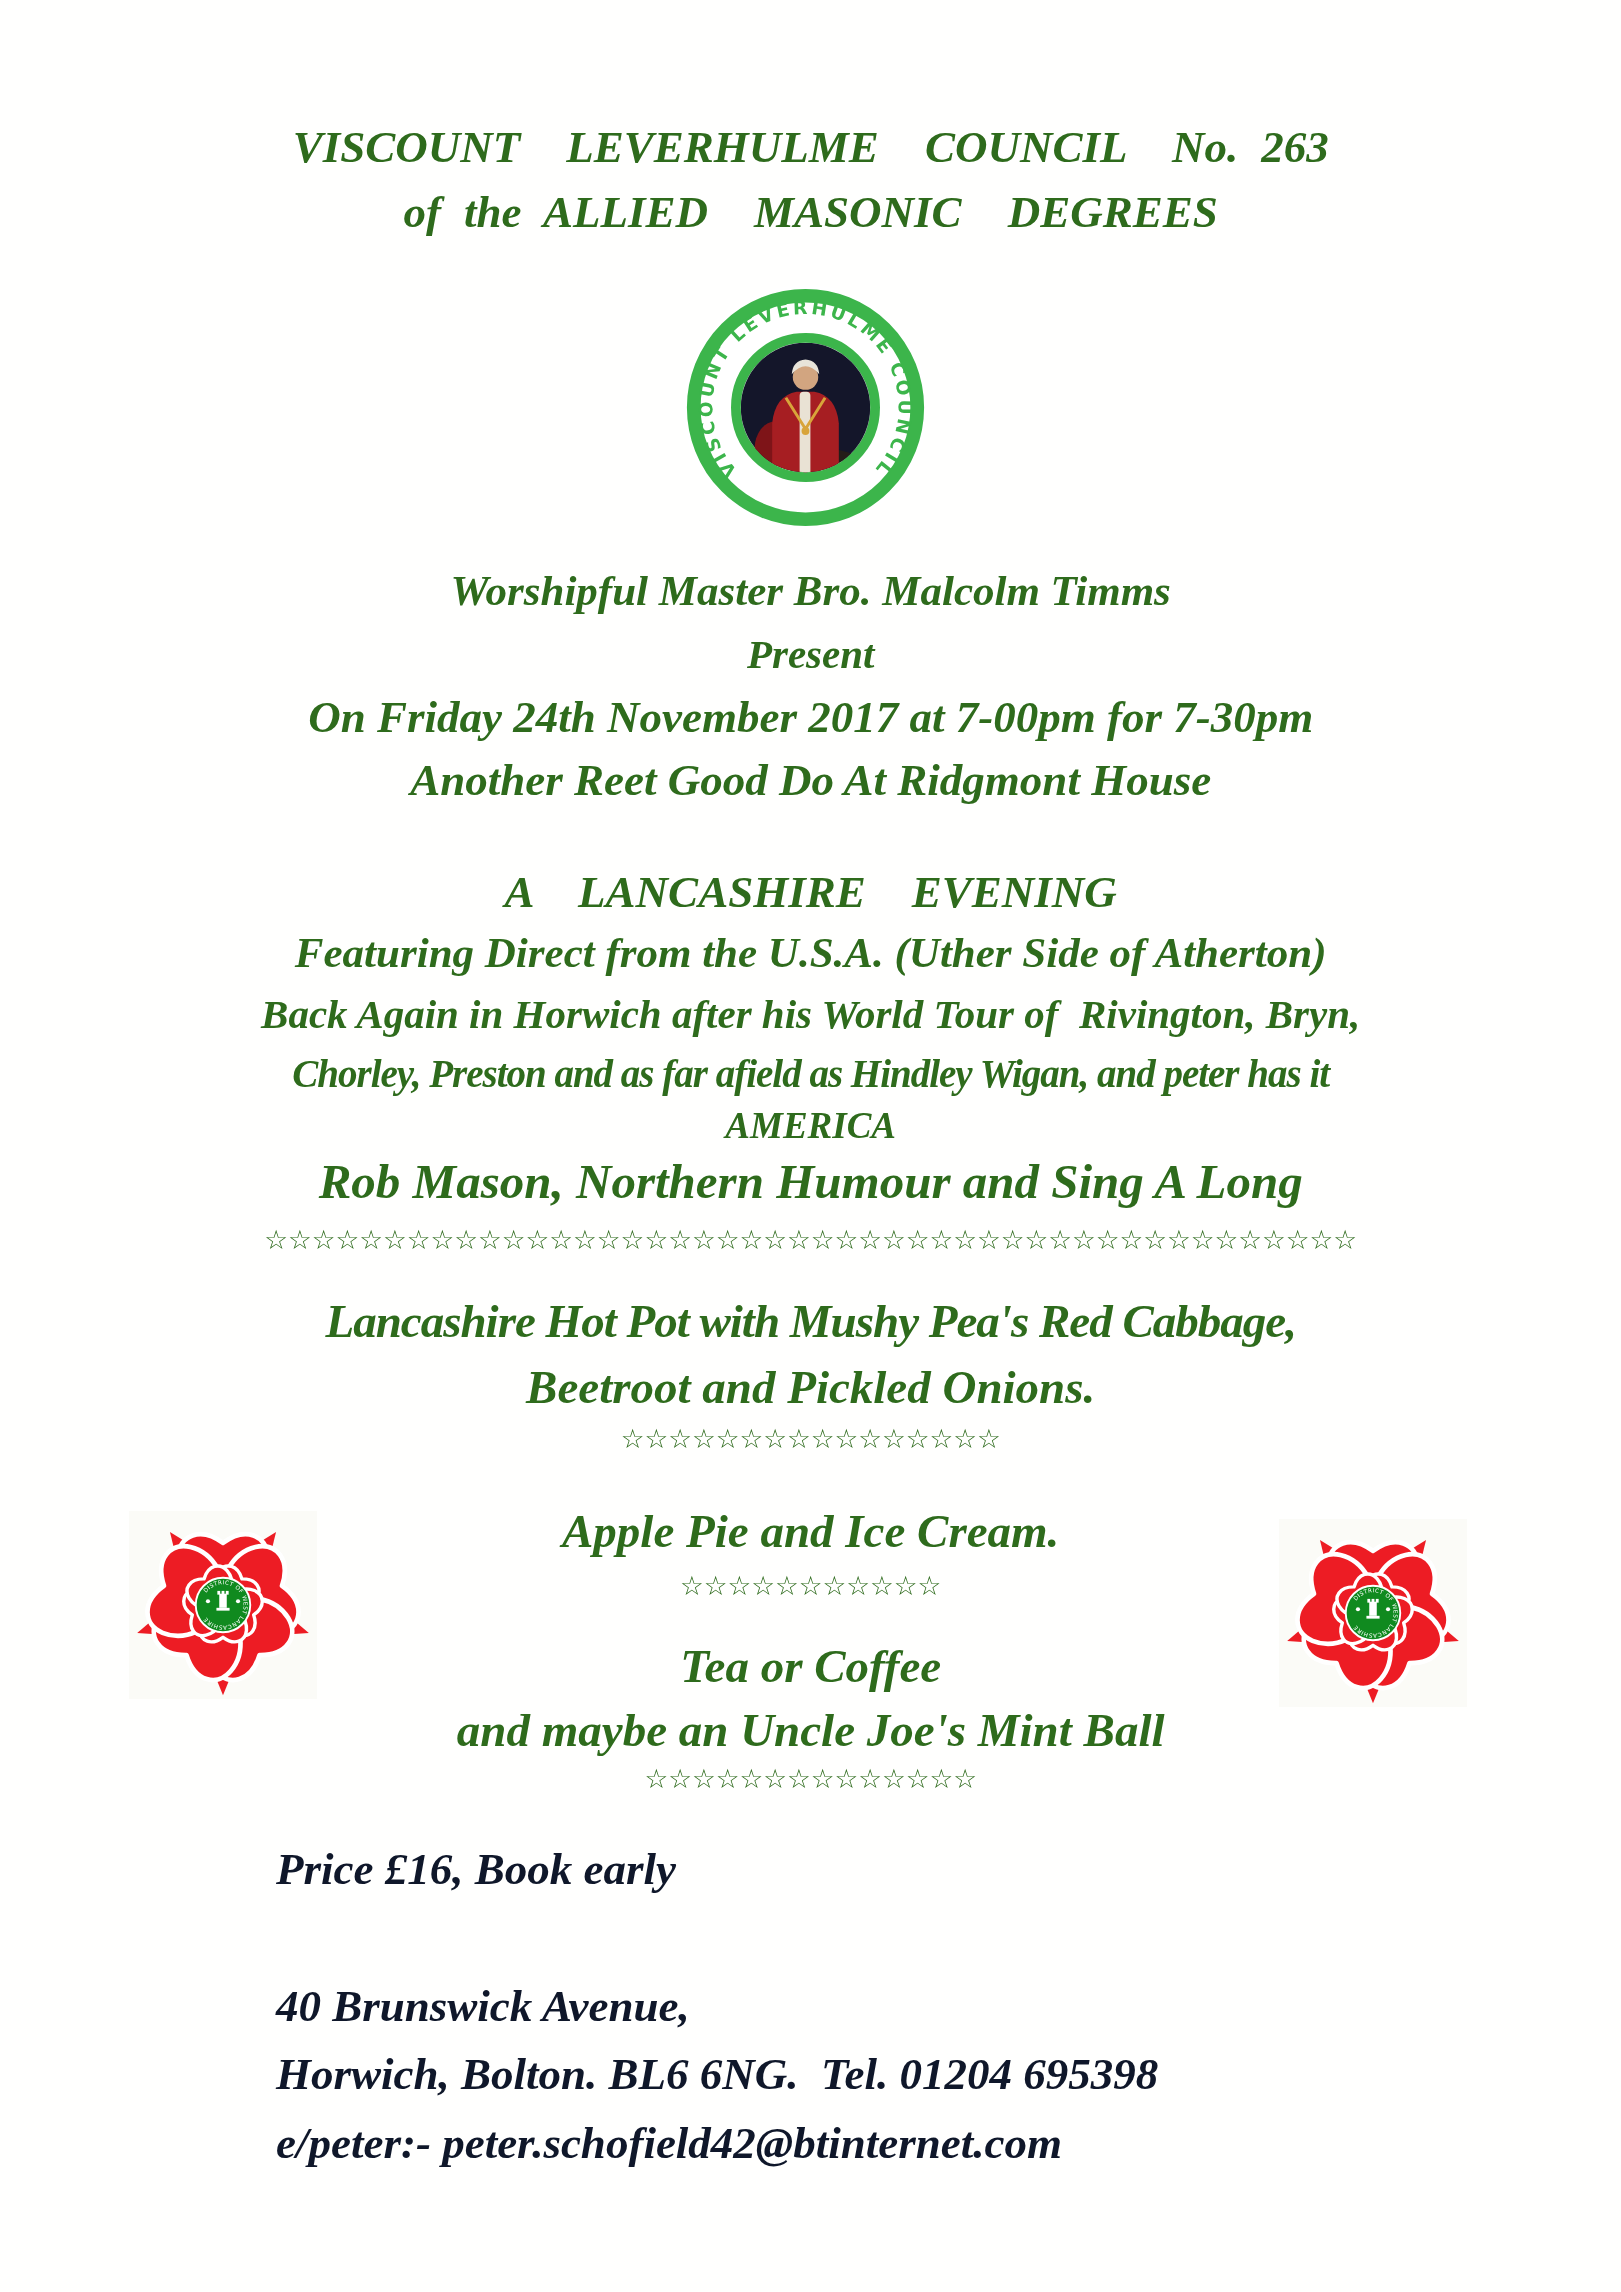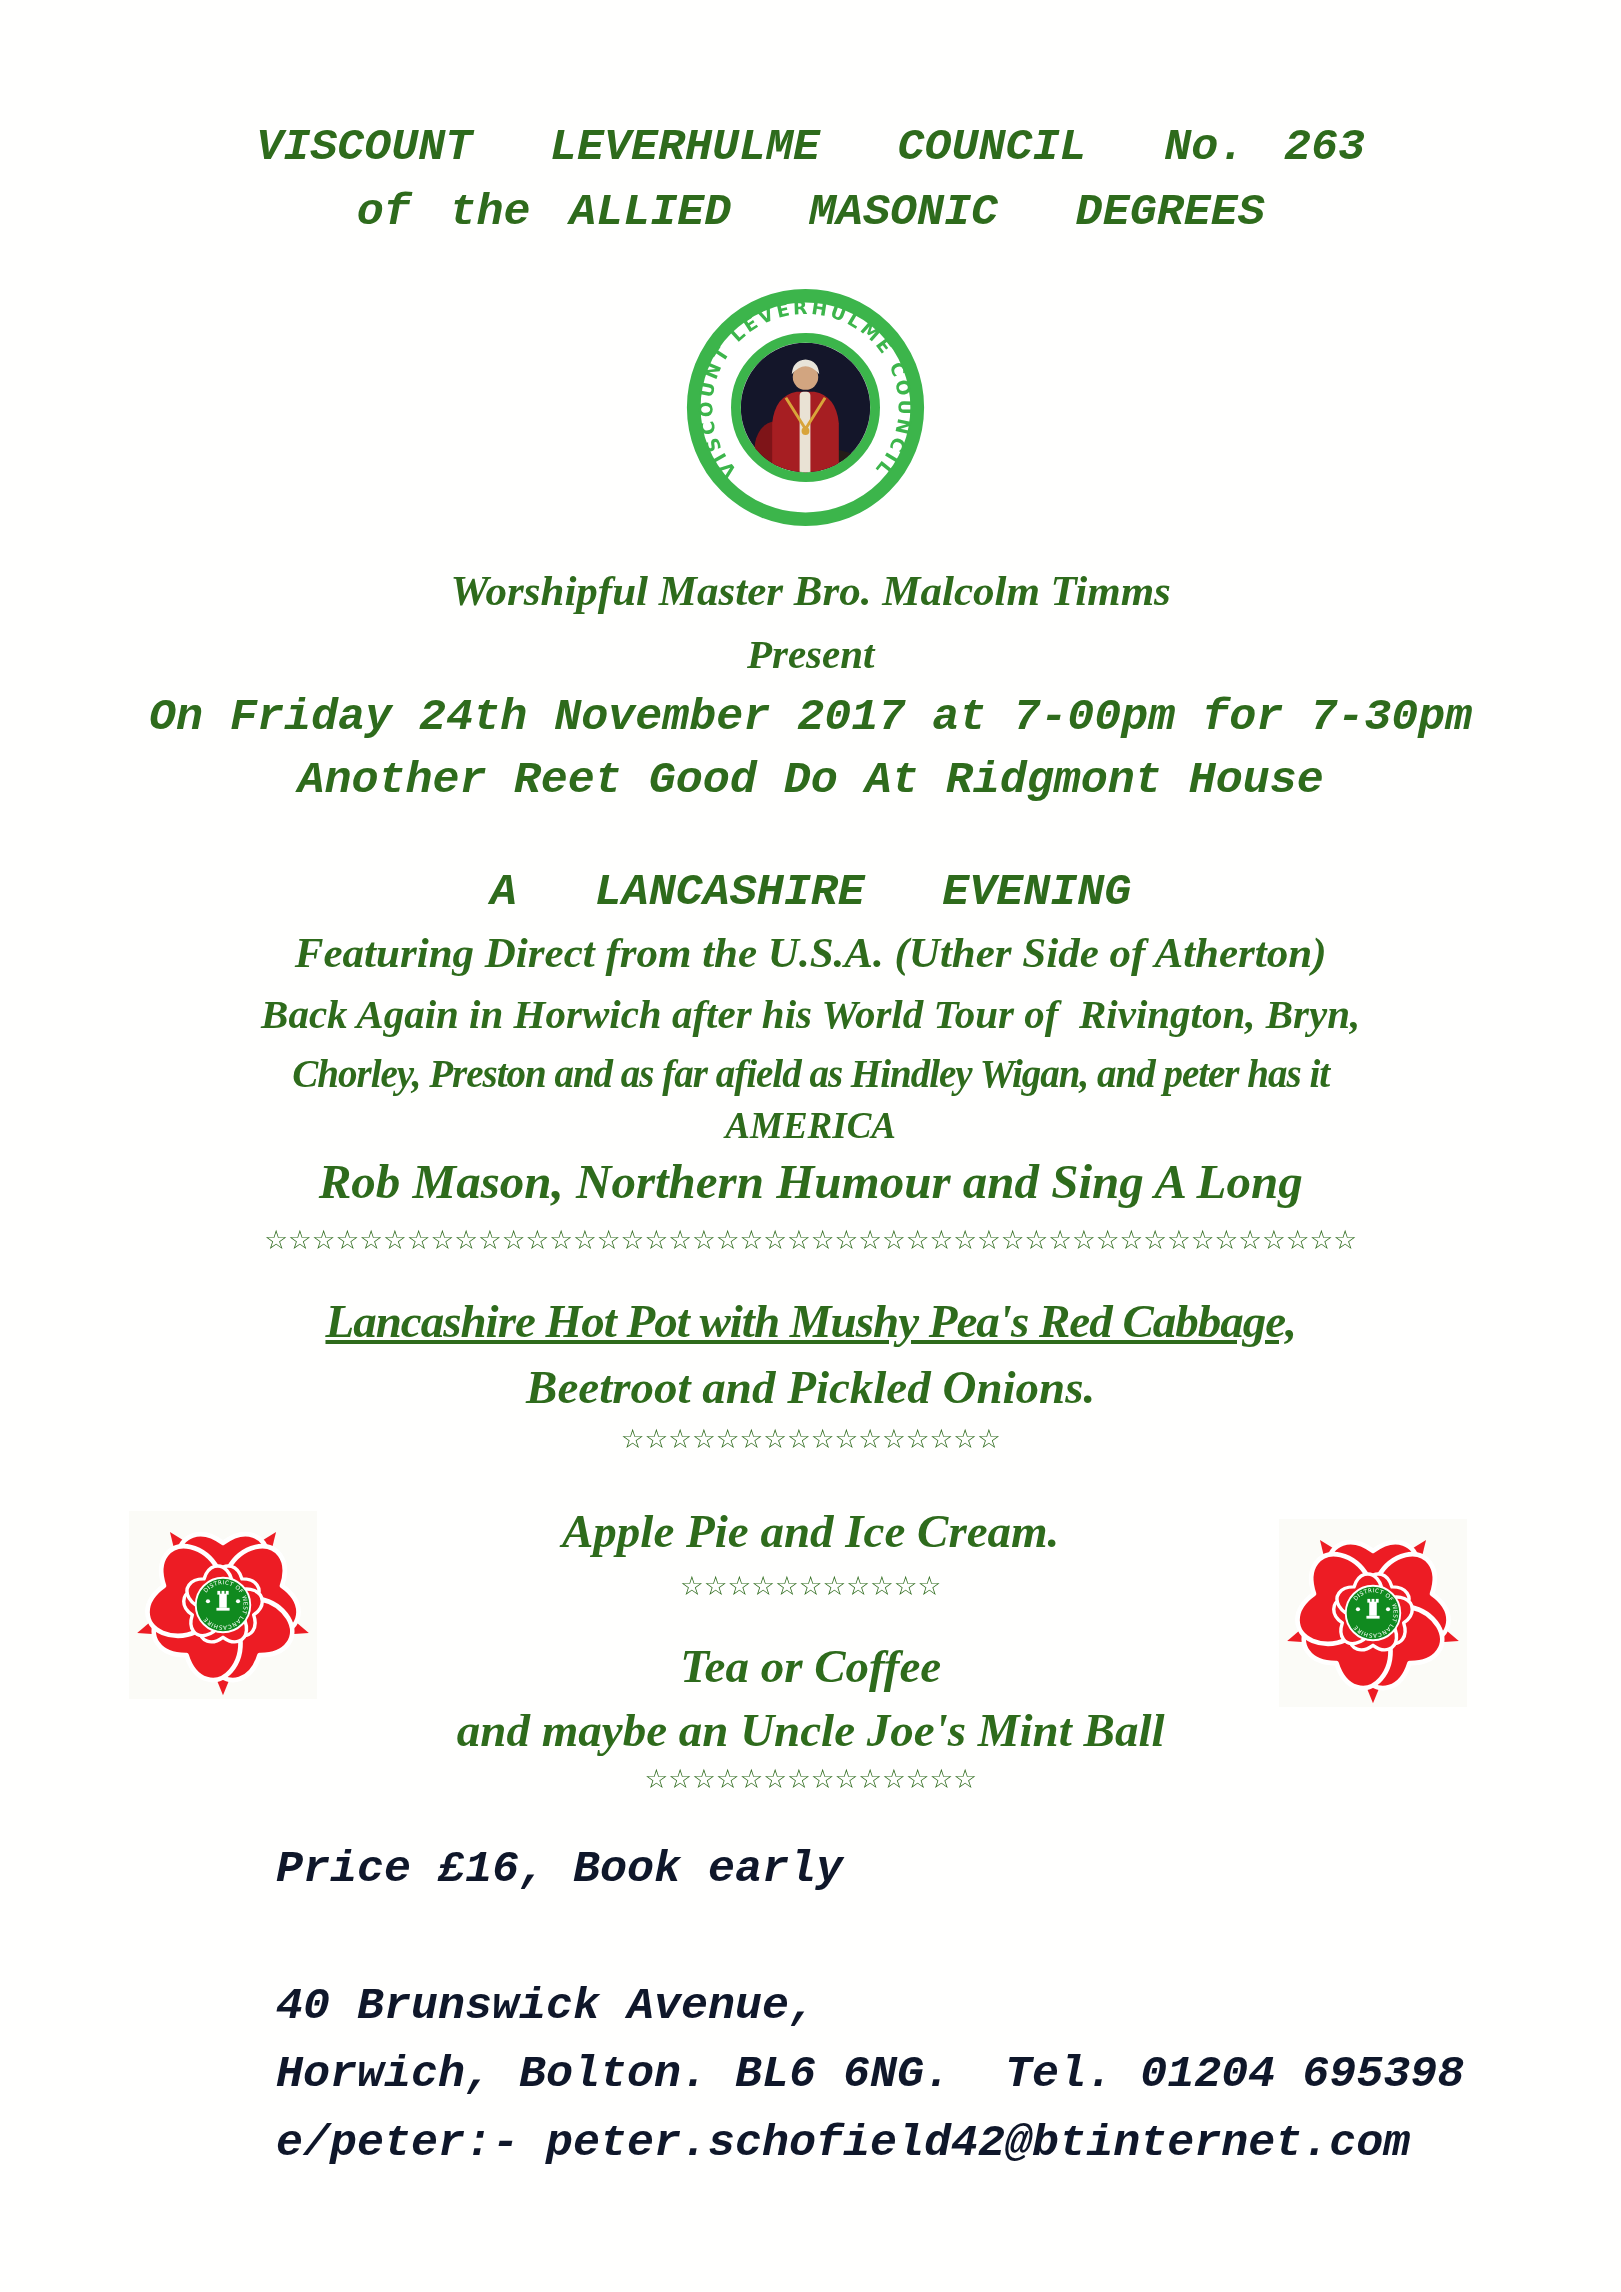--- a/index.html
+++ b/index.html
@@ -2,21 +2,21 @@
 <html><head>
 <meta charset="utf-8">
 <style>
   html,body{margin:0;padding:0;background:#ffffff;}
   #page{position:relative;width:1621px;height:2293px;background:#fffffe;overflow:hidden;
         font-family:"Liberation Serif","DejaVu Serif",serif;}
   .ln{position:absolute;left:16.7px;width:1588px;text-align:center;color:#2e6b1c;
       font-style:italic;font-weight:700;white-space:pre;line-height:1.1;}
   .lft{position:absolute;left:276px;width:1176px;text-align:left;color:#0f172a;
        font-style:italic;font-weight:700;white-space:pre;line-height:1.1;}
-  .fs46{font-size:45px;font-family:Liberation Mono, monospace;} .fs44{font-size:43px;} .fs42{font-size:41px;}
+  .fs46{font-size:45px;} .fs44{font-size:43px;} .fs42{font-size:41px;}
   .fs40{font-size:39px;} .fs38{font-size:37px;} .fs48{font-size:47px;}
   .fs50{font-size:49px;}
   .ws{word-spacing:11.8px;}
   .tight{letter-spacing:-1px;}
   .stars{position:absolute;left:16.7px;width:1588px;text-align:center;color:#2e6b1c;
          font-family:"DejaVu Sans",sans-serif;font-style:normal;font-weight:700;
          font-size:26.5px;letter-spacing:0px;white-space:pre;line-height:1;}
   .emblem{position:absolute;}
 </style>
 </head>
@@ -59,21 +59,21 @@
   <div class="ln fs46" style="top:756px;">Another Reet Good Do At Ridgmont House</div>
 
   <div class="ln fs46 ws" style="top:868px;">A  LANCASHIRE  EVENING</div>
   <div class="ln fs44" style="top:929px;">Featuring Direct from the U.S.A. (Uther Side of Atherton)</div>
   <div class="ln fs42" style="top:992px;">Back Again in Horwich after his World Tour of  Rivington, Bryn,</div>
   <div class="ln fs40 tight" style="top:1053px;">Chorley, Preston and as far afield as Hindley Wigan, and peter has it</div>
   <div class="ln fs38" style="top:1106px;">AMERICA</div>
   <div class="ln fs50" style="top:1155px;">Rob Mason, Northern Humour and Sing A Long</div>
   <div class="stars" style="top:1227px;">☆☆☆☆☆☆☆☆☆☆☆☆☆☆☆☆☆☆☆☆☆☆☆☆☆☆☆☆☆☆☆☆☆☆☆☆☆☆☆☆☆☆☆☆☆☆</div>
 
-  <div class="ln fs48 tight" style="top:1296px;text-decoration:underline;">Lancashire Hot Pot with Mushy Pea's Red Cabbage,</div>
+  <div class="ln fs48 tight" style="top:1296px;">Lancashire Hot Pot with Mushy Pea's Red Cabbage,</div>
   <div class="ln fs48" style="top:1362px;">Beetroot and Pickled Onions.</div>
   <div class="stars" style="top:1426px;">☆☆☆☆☆☆☆☆☆☆☆☆☆☆☆☆</div>
 
   <div class="ln fs48" style="top:1506px;">Apple Pie and Ice Cream.</div>
   <div class="stars" style="top:1573px;">☆☆☆☆☆☆☆☆☆☆☆</div>
   <div class="ln fs48" style="top:1641px;">Tea or Coffee</div>
   <div class="ln fs48" style="top:1705px;">and maybe an Uncle Joe's Mint Ball</div>
   <div class="stars" style="top:1766px;">☆☆☆☆☆☆☆☆☆☆☆☆☆☆</div>
 
   <svg class="emblem" style="left:129px;top:1511px;" width="188" height="188" viewBox="0 0 200 200">

